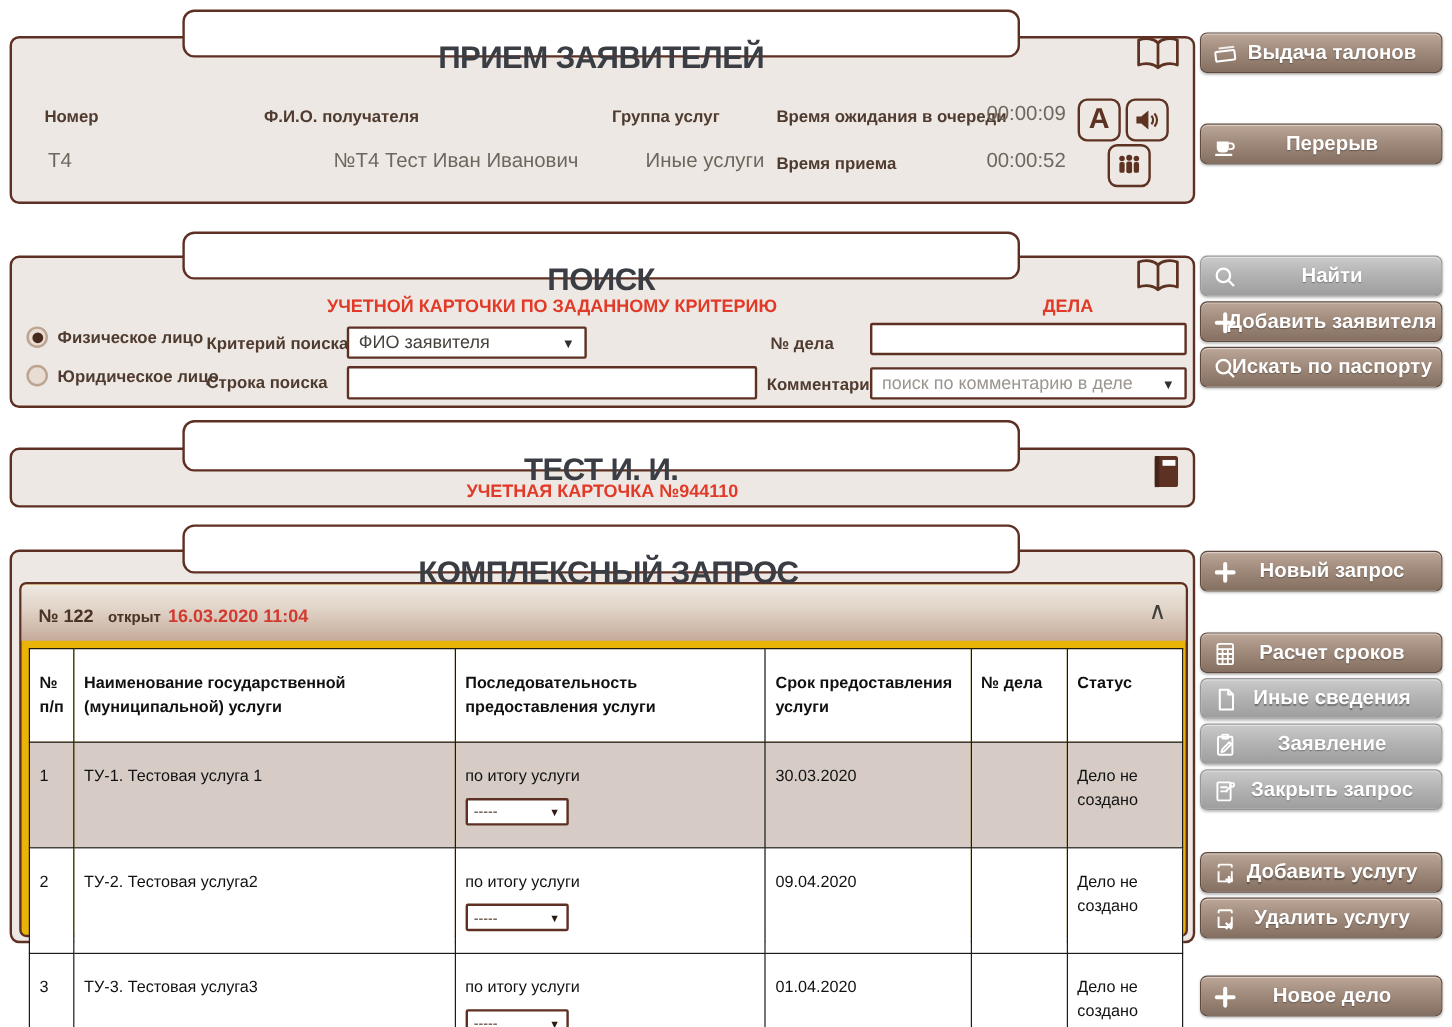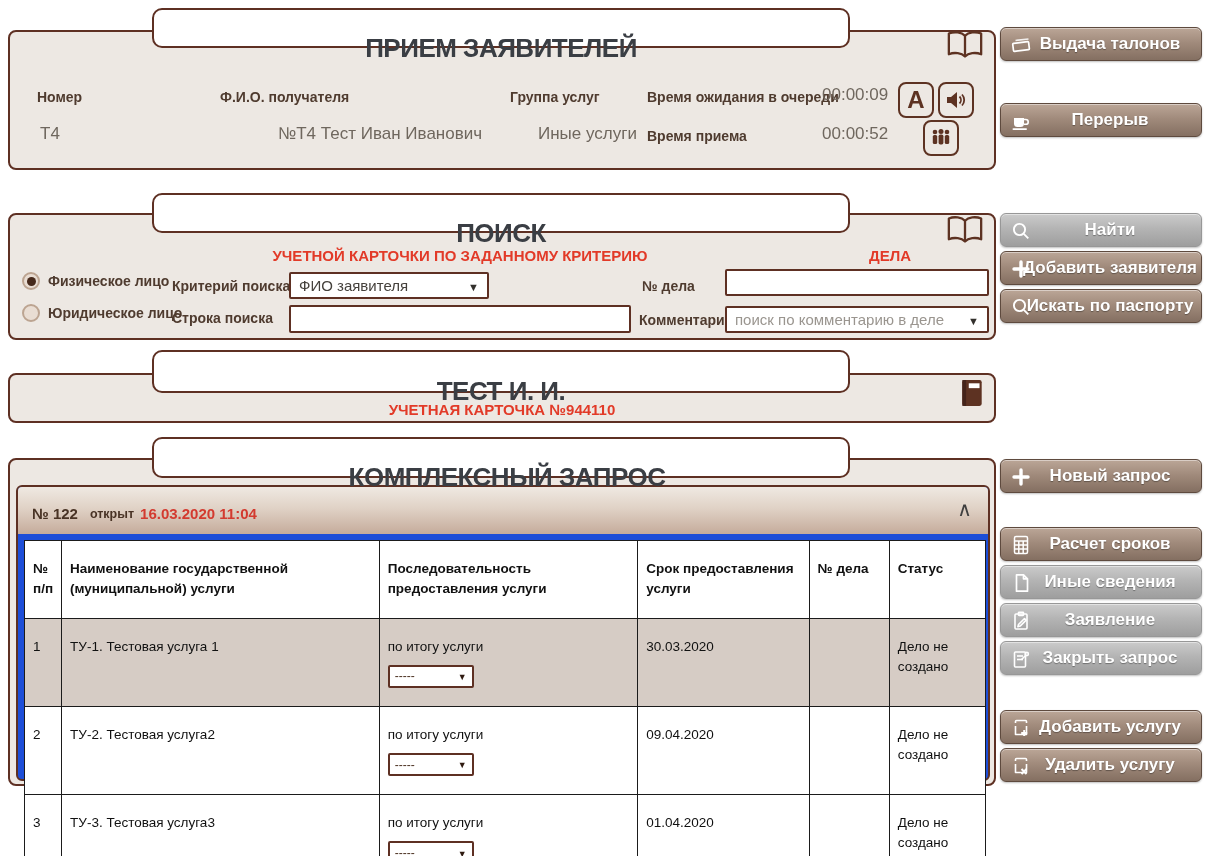--- a/index.html
+++ b/index.html
@@ -33,21 +33,21 @@
   .radio.checked .circle::after { content:""; width:9px; height:9px; border-radius:50%; background:#46291B; }
   .radio .rlabel { font-weight:700; font-size:14px; color:#4F3B2F; }
 
   .tbox { position:absolute; background:#fff; border:2px solid #5E3023; border-radius:2px; height:27px; }
   .select { display:flex; align-items:center; justify-content:space-between; padding:0 8px; }
   .select .sval { font-size:15px; color:#45413C; }
   .select .sval.placeholder { color:#9A958F; }
   .caret::after { content:"▼"; font-size:11px; color:#33302C; }
 
   
-  .inner-box { position:absolute; left:6px; top:25px; width:974px; height:296px; background:#1d4ed8;
+  .inner-box { position:absolute; left:6px; top:25px; width:974px; height:296px; background:#eab308;
                border:2px solid #5E3023; border-radius:6px; }
   .grad-bar { position:absolute; left:0; top:0; right:0; height:47px; border-radius:4px 4px 0 0;
               background:linear-gradient(180deg,#EFE9E2 0%,#E0D2C6 45%,#C5AB9B 100%);
               display:flex; align-items:center; padding:6px 0 0 14px; }
   .grad-bar .req-no { font-size:15px; font-weight:700; color:#493325; }
   .grad-bar .opened { font-size:12.5px; font-weight:700; color:#493325; margin-left:12px; }
   .grad-bar .opened-dt { font-size:15px; font-weight:700; color:#D33A2F; margin-left:6px; }
   .chev { position:absolute; right:16px; top:10px; }
   .chev::after { content:"∧"; font-size:20px; color:#3F3F3F; font-weight:400; }
 
@@ -380,14 +380,22 @@
     <span class="rb-ic">
       <svg width="20" height="20" viewBox="0 0 20 20" stroke="#fff" stroke-width="1.6" fill="none" stroke-linejoin="round">
         <path d="M4.5 5 v-1.5 a1 1 0 0 1 1 -1 h9 a1 1 0 0 1 1 1 V5"></path>
         <path d="M4.5 8 v8.5 h11 V8"></path>
         <path d="M13.2 12 v6 M10.2 15 h6" stroke-width="2"></path>
       </svg>
     </span>
     <span class="rb-lb">Добавить услугу</span>
   </div>
 
+  <div class="rb" style="top:813px;">
+    <span class="rb-ic">
+      <svg width="20" height="20" viewBox="0 0 20 20" stroke="#fff" stroke-width="3.4" stroke-linecap="round">
+        <path d="M10 3 V17 M3 10 H17"></path>
+      </svg>
+    </span>
+    <span class="rb-lb">Новое дело</span>
+  </div>
 
 </div>
 
 </body></html>

